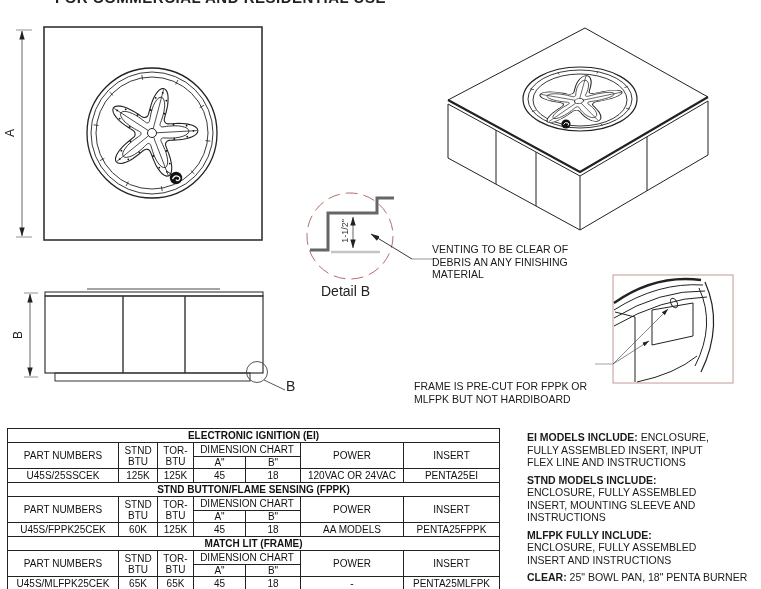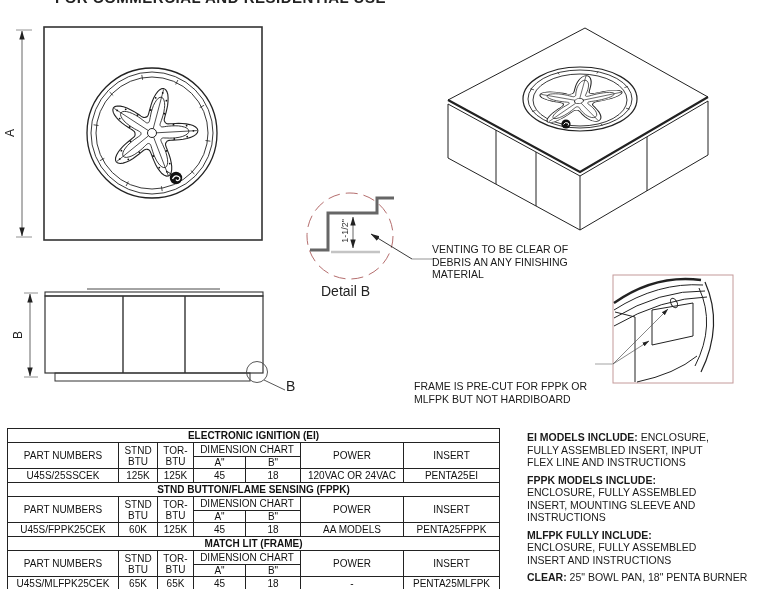--- a/index.html
+++ b/index.html
@@ -306,21 +306,21 @@
         <td>-</td>
         <td>PENTA25MLFPK</td>
       </tr>
     </tbody>
   </table>
 
   <div class="abs notes">
     <div class="note nblock"><b>EI MODELS INCLUDE:</b><span> ENCLOSURE,
 FULLY ASSEMBLED INSERT, INPUT
 FLEX LINE AND INSTRUCTIONS</span></div>
-    <div class="note nblock"><b>FPPK MODELS INCLUDE:</b><span>
+    <div class="note nblock"><b>STND MODELS INCLUDE:</b><span>
 ENCLOSURE, FULLY ASSEMBLED
 INSERT, MOUNTING SLEEVE AND
 INSTRUCTIONS</span></div>
     <div class="note nblock"><b>MLFPK FULLY INCLUDE:</b><span>
 ENCLOSURE, FULLY ASSEMBLED
 INSERT AND INSTRUCTIONS</span></div>
     <div class="note nblock nowrap"><b>CLEAR:</b><span> 25" BOWL PAN, 18" PENTA BURNER</span></div>
   </div>
 
 </div>

